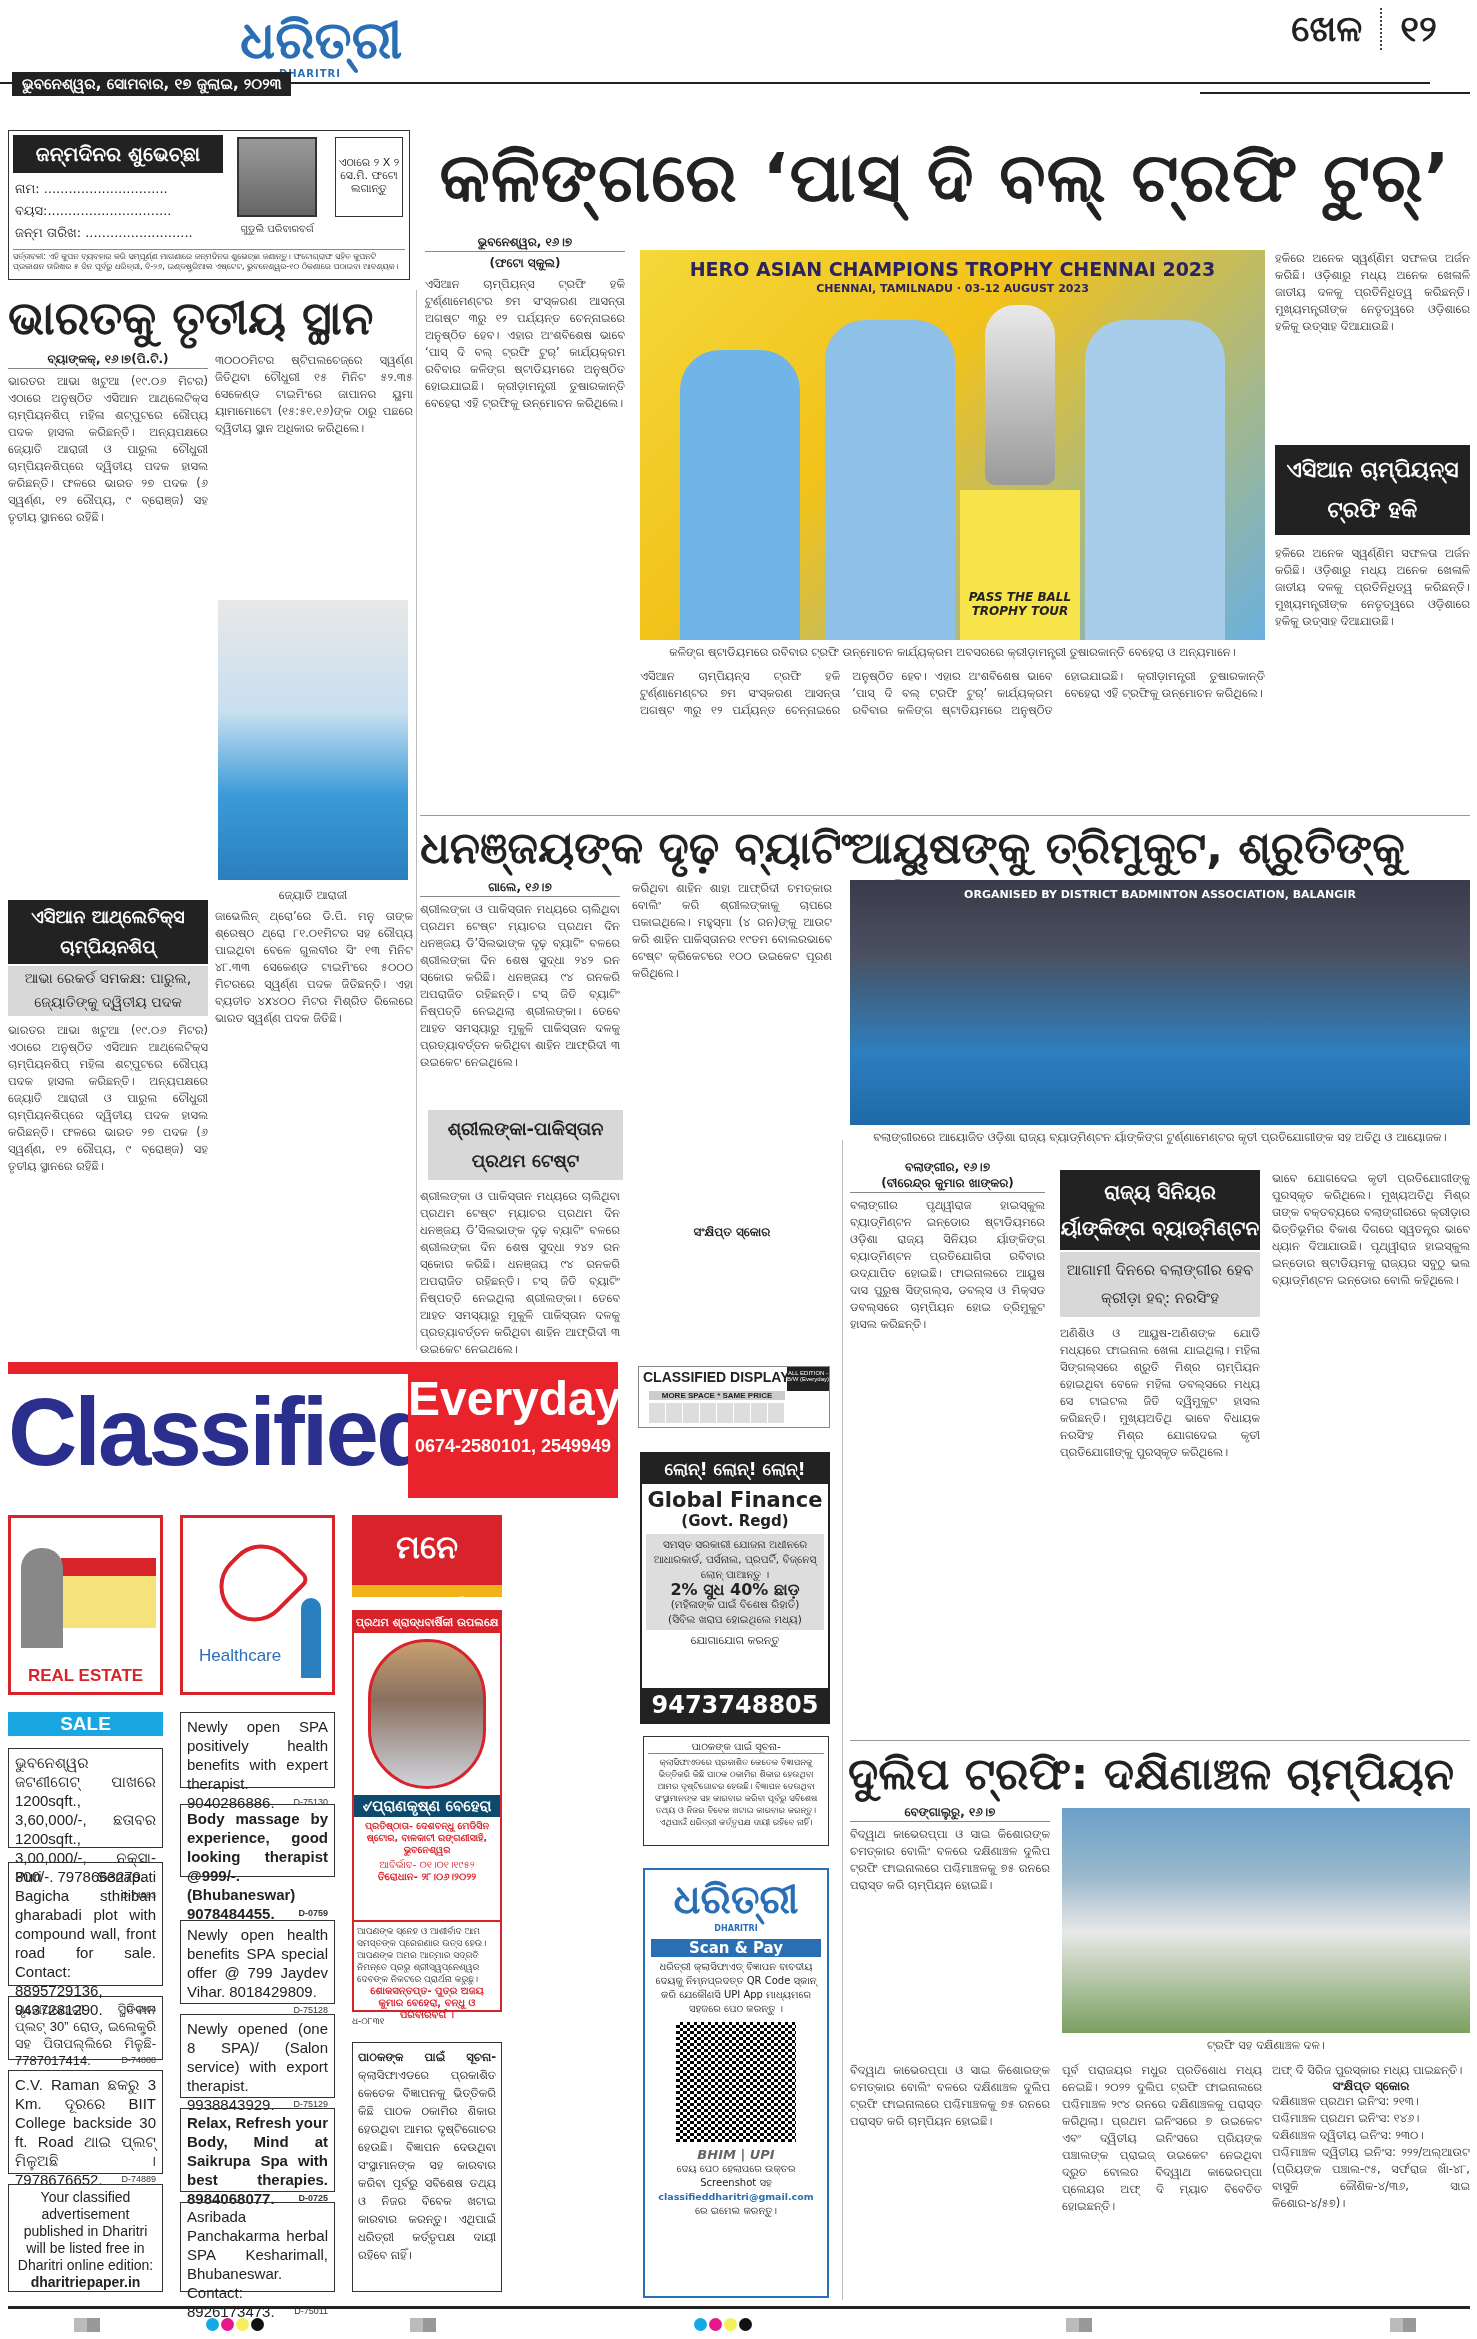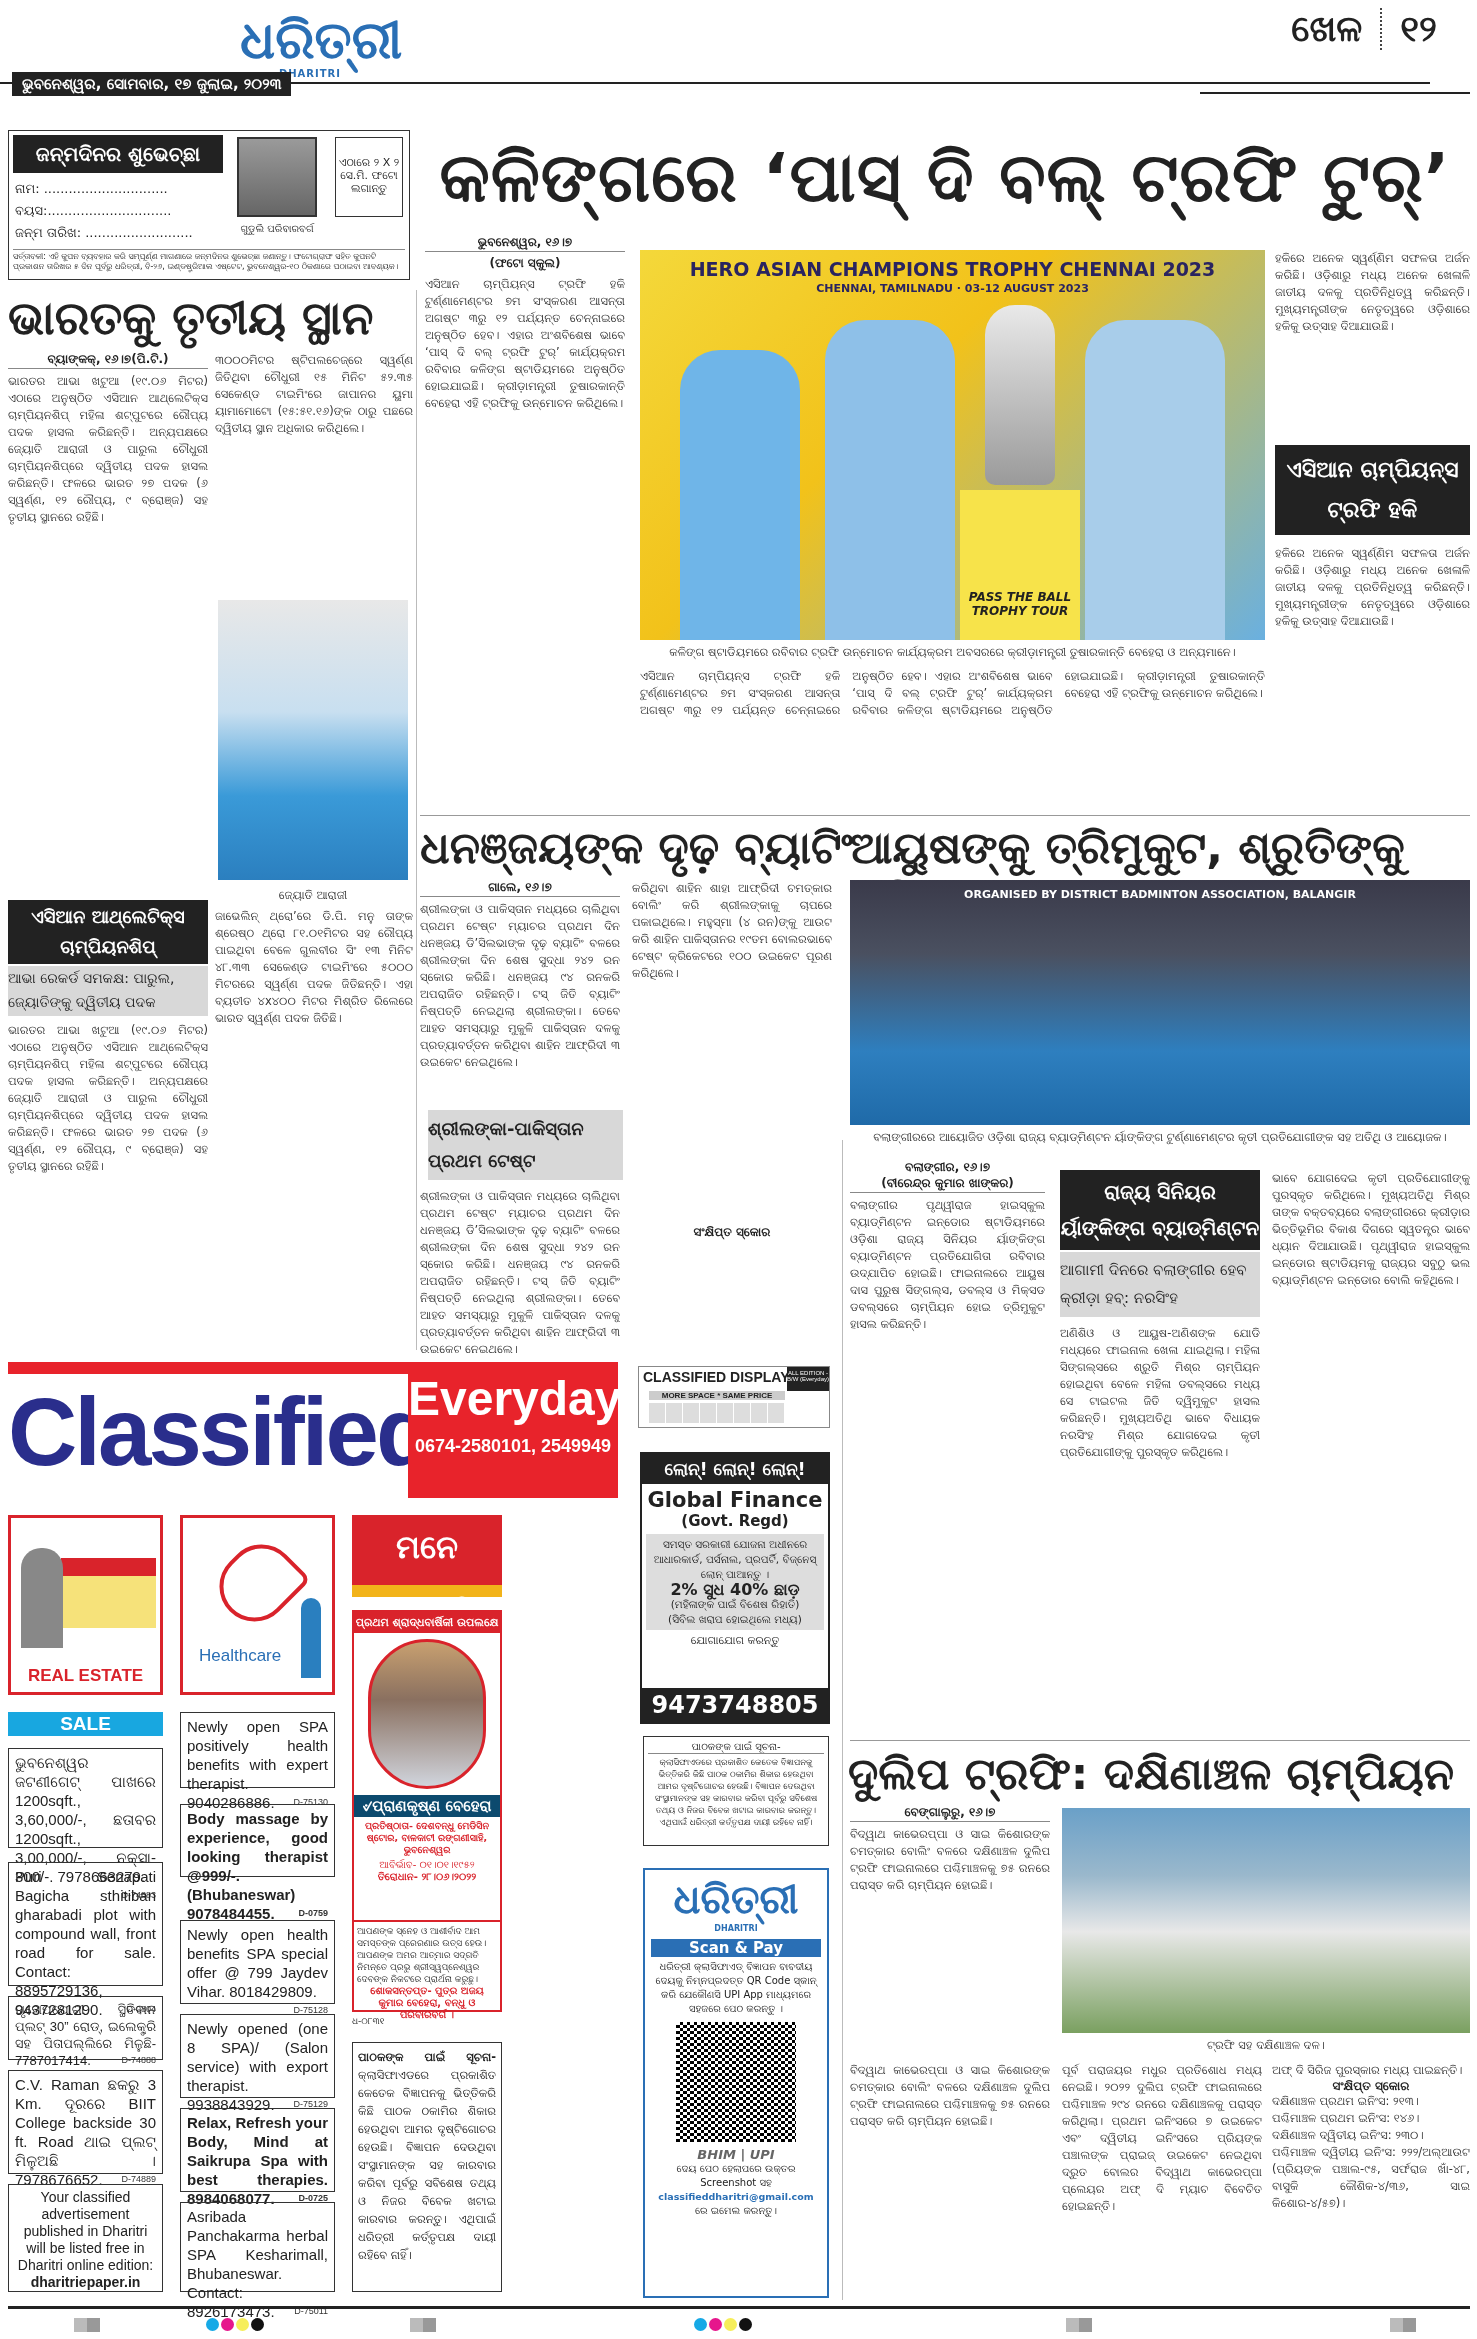--- a/index.html
+++ b/index.html
@@ -20,21 +20,21 @@
 .bday .pcap{position:absolute;left:222px;top:92px;width:92px;font-size:10px;text-align:center}
 .bday .pbox{position:absolute;left:326px;top:6px;width:68px;height:80px;border:1.5px solid #333;font-size:11px;text-align:center;padding-top:18px}
 .bday .note{position:absolute;left:4px;top:118px;right:4px;font-size:8px;border-top:1px solid #888;padding-top:2px}
 .mainhead{left:420px;top:138px;width:1050px;font-size:68px;font-weight:bold;letter-spacing:1px;line-height:80px;text-align:center}
 .h2{font-weight:bold;font-size:44px;line-height:52px}
 .dl{font-size:12px;font-weight:bold;text-align:center;border-bottom:1px solid #888;padding-bottom:2px;margin-bottom:4px}
 .col{font-size:11.5px;line-height:17px;text-align:justify;color:#333;overflow:hidden}
 .photo-blk{background:linear-gradient(135deg,#f4d83a,#f2c21a 40%,#6ab0e0);position:absolute;overflow:hidden}
 .cap{font-size:11.5px;text-align:center;color:#333;position:absolute}
 .boxhead{background:#222;color:#fff;font-weight:bold;text-align:center;position:absolute}
-.greyhead{background:#d8d8d8;color:#222;font-weight:bold;position:absolute}
+.greyhead{background:#d8d8d8;color:#222;font-weight:bold;text-align:center;position:absolute}
 .classified{left:8px;top:1362px;width:600px;height:128px;border-top:12px solid #e8232b}
 .classified .big{position:absolute;left:0;top:8px;font-family:"Liberation Sans",sans-serif;font-size:96px;font-weight:bold;color:#2a2e8c;letter-spacing:-3px;line-height:100px}
 .classified .red{position:absolute;left:400px;top:-12px;width:210px;height:136px;background:#e8232b;color:#fff;text-align:center;font-family:"Liberation Sans",sans-serif}
 .classified .red .e{font-size:48px;font-weight:bold;line-height:74px}
 .classified .red .p{font-size:18px;font-weight:bold}
 .ad{position:absolute;border:1.5px solid #333;font-family:"Liberation Sans",sans-serif;font-size:15px;line-height:19px;padding:4px 6px;text-align:justify;color:#222}
 .ad .code{font-size:9px;color:#333;float:right}
 .ad.bold{font-weight:bold}
 .redbox{position:absolute;border:3px solid #d9232b}
 .qr{background:repeating-linear-gradient(0deg,#000 0 3px,#fff 3px 6px),repeating-linear-gradient(90deg,#000 0 4px,#fff 4px 7px);background-blend-mode:difference}

